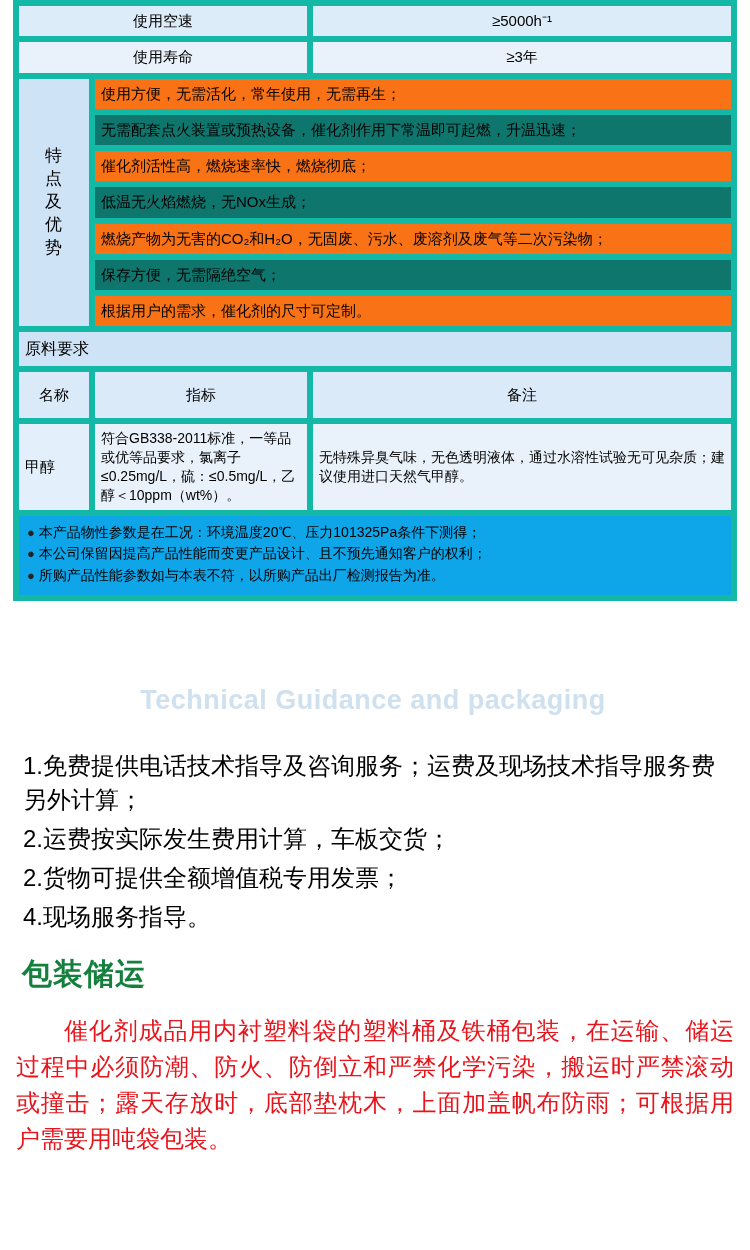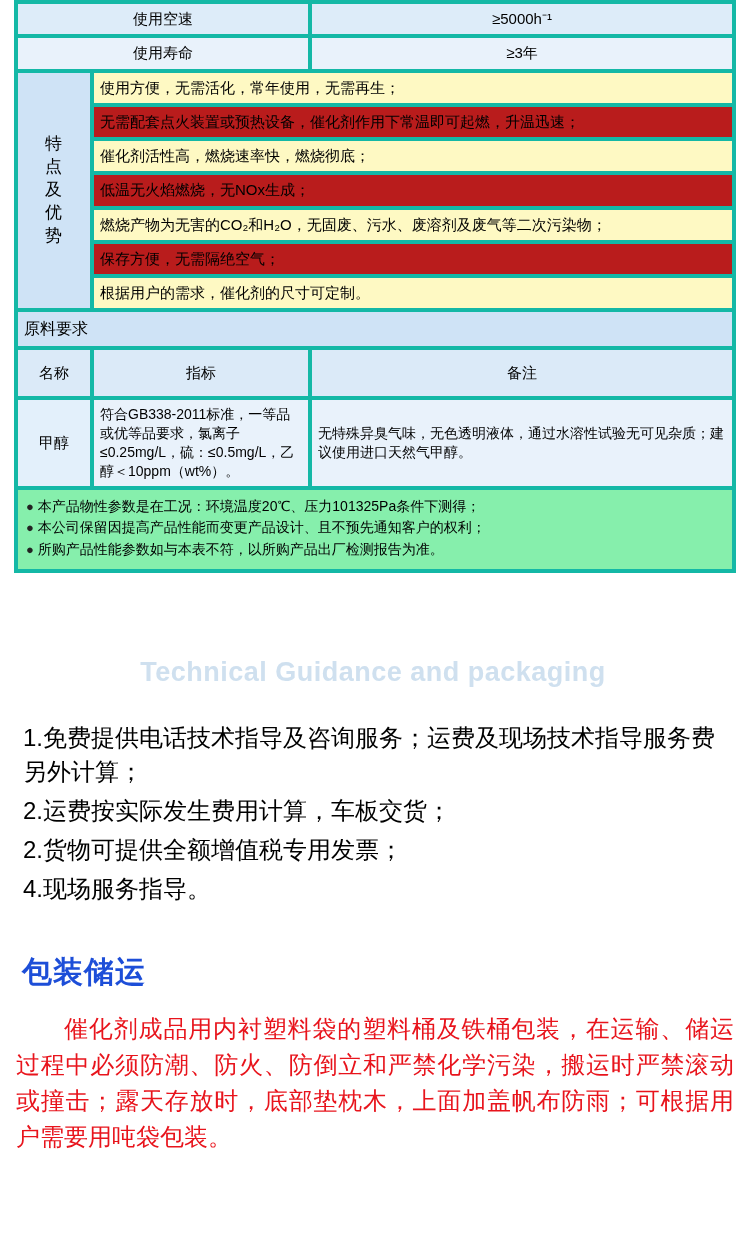--- a/index.html
+++ b/index.html
@@ -23,21 +23,21 @@
 
   
   .spec-table {
     width: 718px;
     margin: 0 auto;
     border-collapse: collapse;
     table-layout: fixed;
     font-size: 15px;
   }
   .spec-table td {
-    border: 4px solid #14b8a6;
+    border: 6px solid #14b8a6;
     padding: 5px 6px;
     vertical-align: middle;
     line-height: 1.35;
   }
   .cell-center {
     text-align: center;
   }
   .cell-left {
     text-align: left;
   }
@@ -48,55 +48,54 @@
     text-align: center;
     background: #cfe3f6;
     font-size: 17px;
     letter-spacing: 1px;
     line-height: 1.25;
   }
   .vert-label span {
     display: block;
   }
   .feat-cell {
-    background: #fef9c3;
+    background: #f97316;
     font-size: 15px;
   }
   .feat-cell.alt {
-    background: #b91c1c;
+    background: #0f766e;
   }
   .section-title-row td {
     text-align: left;
     background: #cfe3f6;
     font-size: 16px;
     padding: 6px;
   }
   .sub-head td {
     text-align: center;
     background: #dbeaf8;
     font-size: 15px;
     padding: 13px;
   }
   .mat-name {
-    text-align: center;
     background: #e3f0fb;
     width: 76px;
   }
   .mat-index {
     background: #e9f2fb;
     font-size: 14px;
     line-height: 1.4;
   }
   .mat-note {
     background: #e9f2fb;
     font-size: 14px;
     line-height: 1.4;
   }
   .notes-row td {
-    background: #86efac;
+    background: #0ea5e9;
     font-size: 14px;
     padding: 6px 8px 8px 8px;
     line-height: 1.55;
   }
   .notes-row .note-line {
     white-space: nowrap;
   }
   .bullet {
     color: #222;
     font-size: 13px;
@@ -133,24 +132,24 @@
     margin: 16px 18px 0 18px;
     font-size: 24px;
     line-height: 1.42;
     color: #000;
   }
   .tech-list div {
     margin: 5px;
   }
 
   .pack-heading {
-    margin: 46px 0 0 22px;
+    margin: 20px 0 0 22px;
     font-size: 30px;
     font-weight: bold;
-    color: #1d4ed8;
+    color: #15803d;
     letter-spacing: 1px;
   }
   .pack-body {
     margin: 18px 16px 8px 16px;
     font-size: 24px;
     line-height: 1.5;
     color: #e8141c;
     text-indent: 2em;
     text-align: justify;
   }

